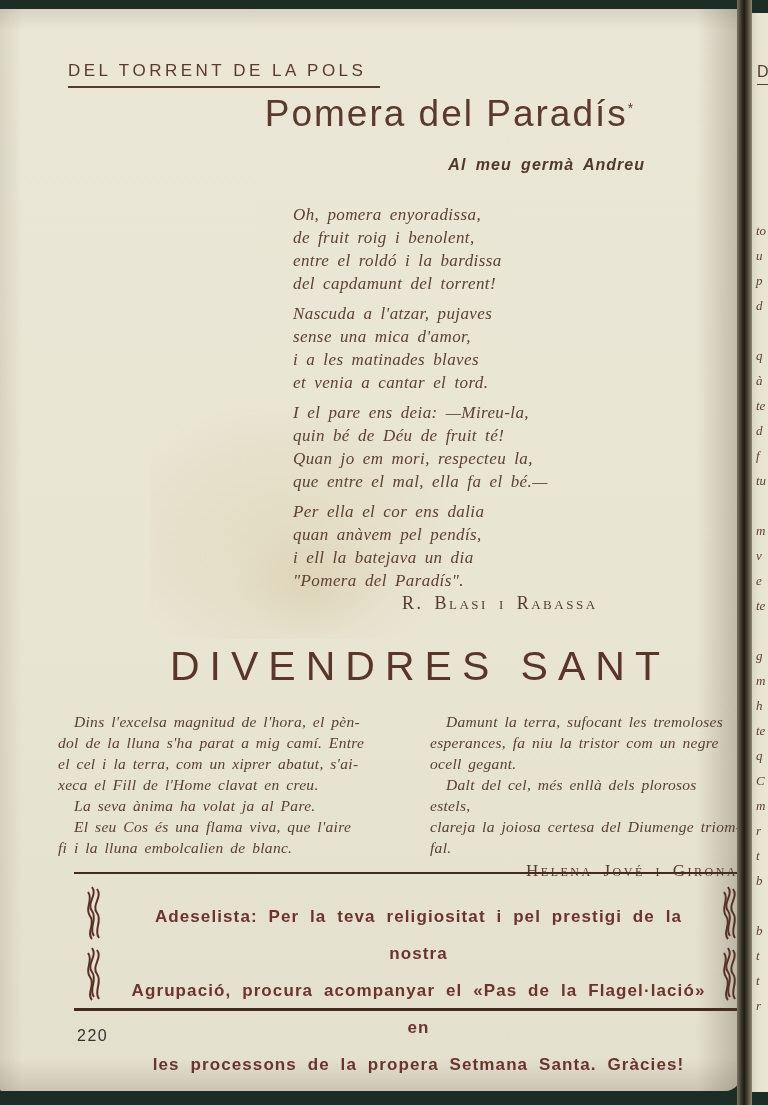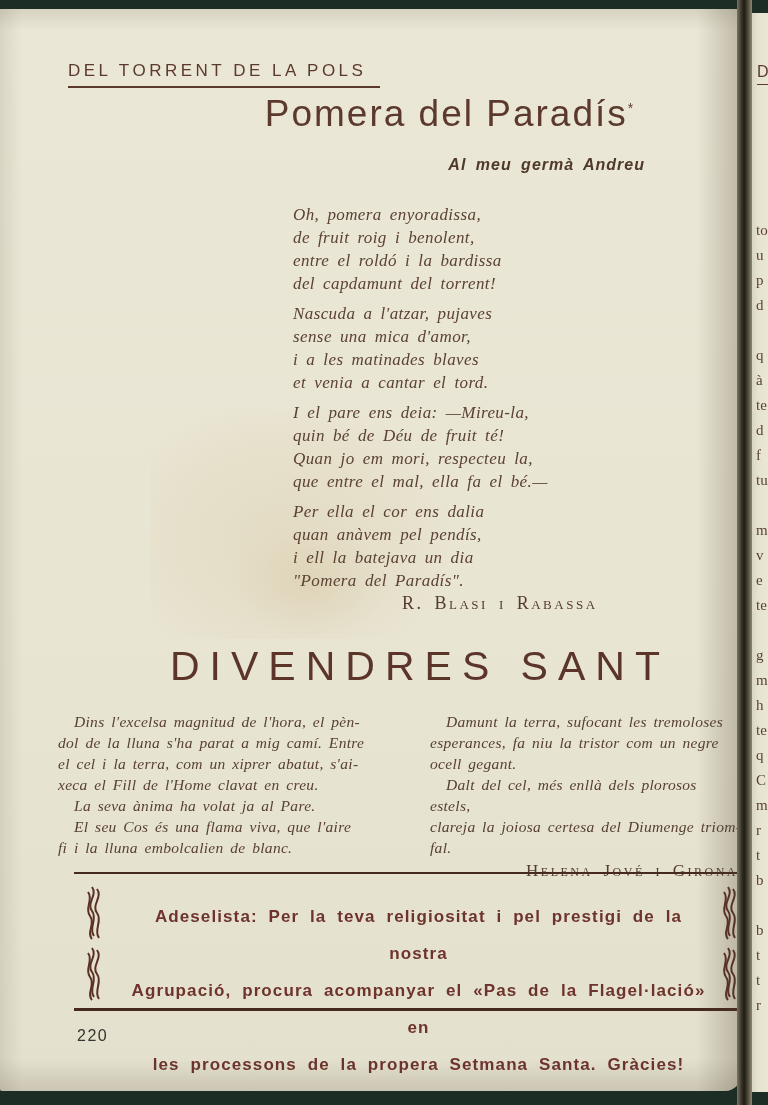--- a/index.html
+++ b/index.html
@@ -103,21 +103,21 @@
     font-size:16px; letter-spacing:1.5px; color:#35332d;
   }
   
   .np-header {
     position:absolute; left:5px; top:50px;
     font-family:"Liberation Sans", sans-serif; font-size:16px;
     color:#5c392d; border-bottom:1.5px solid #5c392d; padding:0 6px 3px 0;
   }
   .np-frags { position:absolute; left:4px; top:205px; color:#5c4233; }
   .np-frags div {
-    font-size:15px; line-height:25px; height:25px;
+    font-style:italic; font-size:13px; line-height:25px; height:25px;
     white-space:nowrap;
   }
 </style>
 </head>
 <body>
 
 <div class="paper">
   <div class="stain1"></div>
   <div class="stain2"></div>
 

